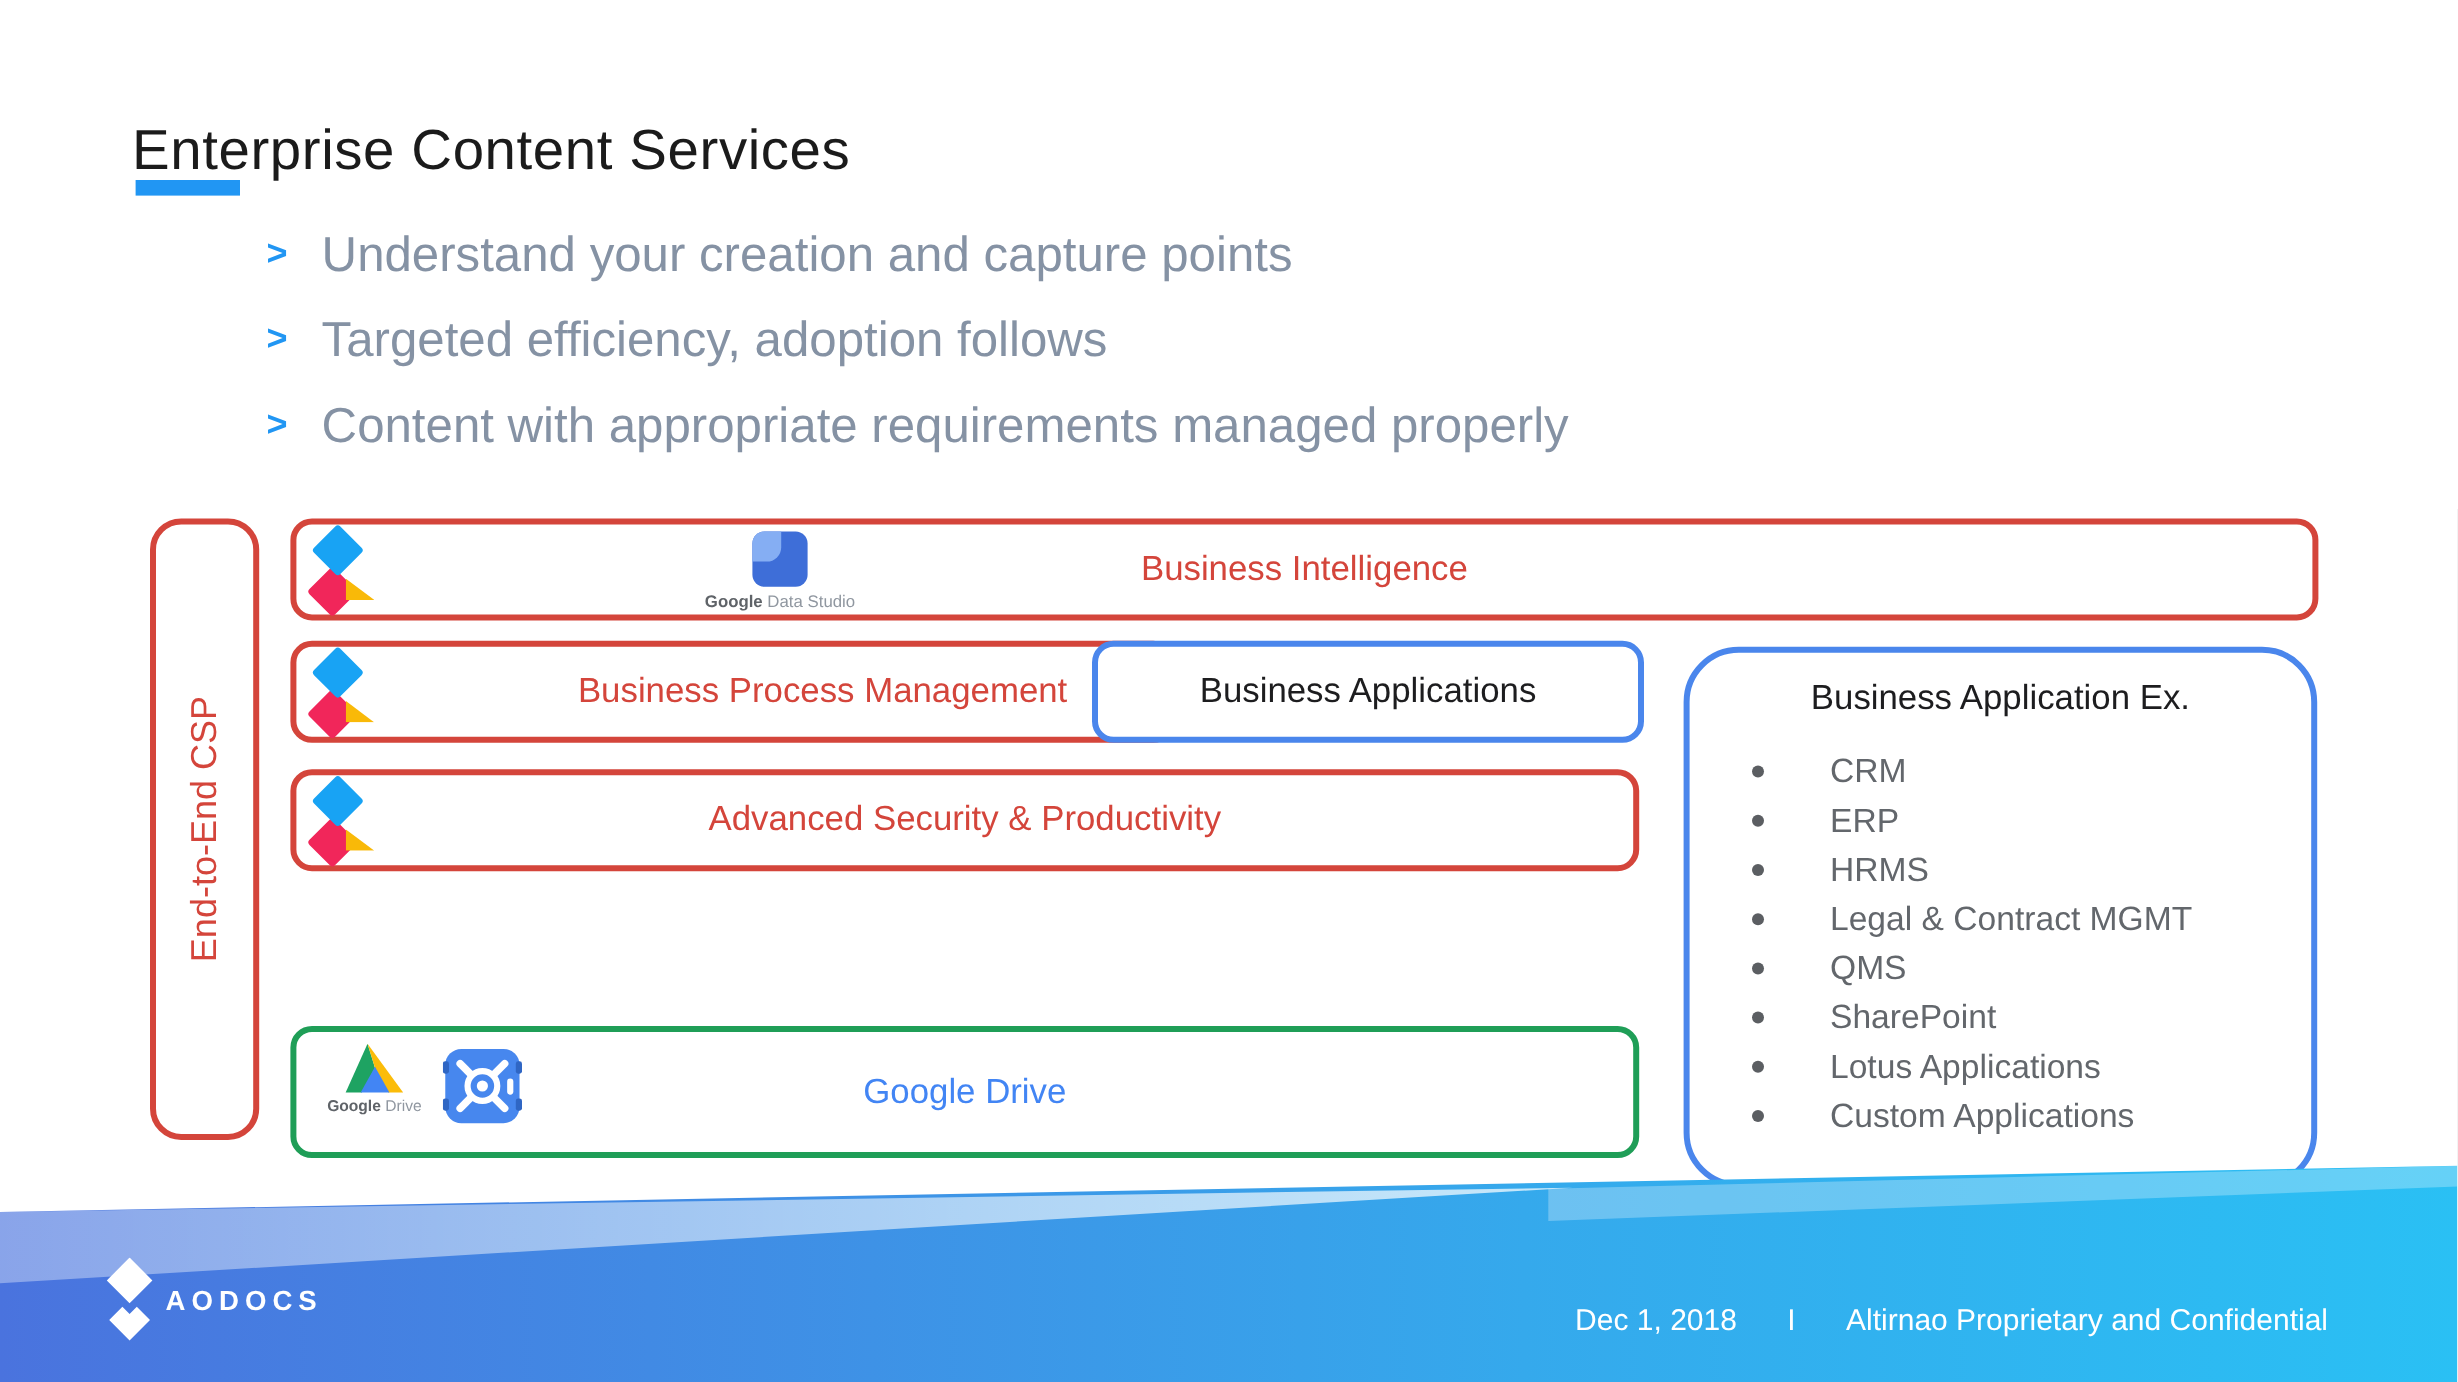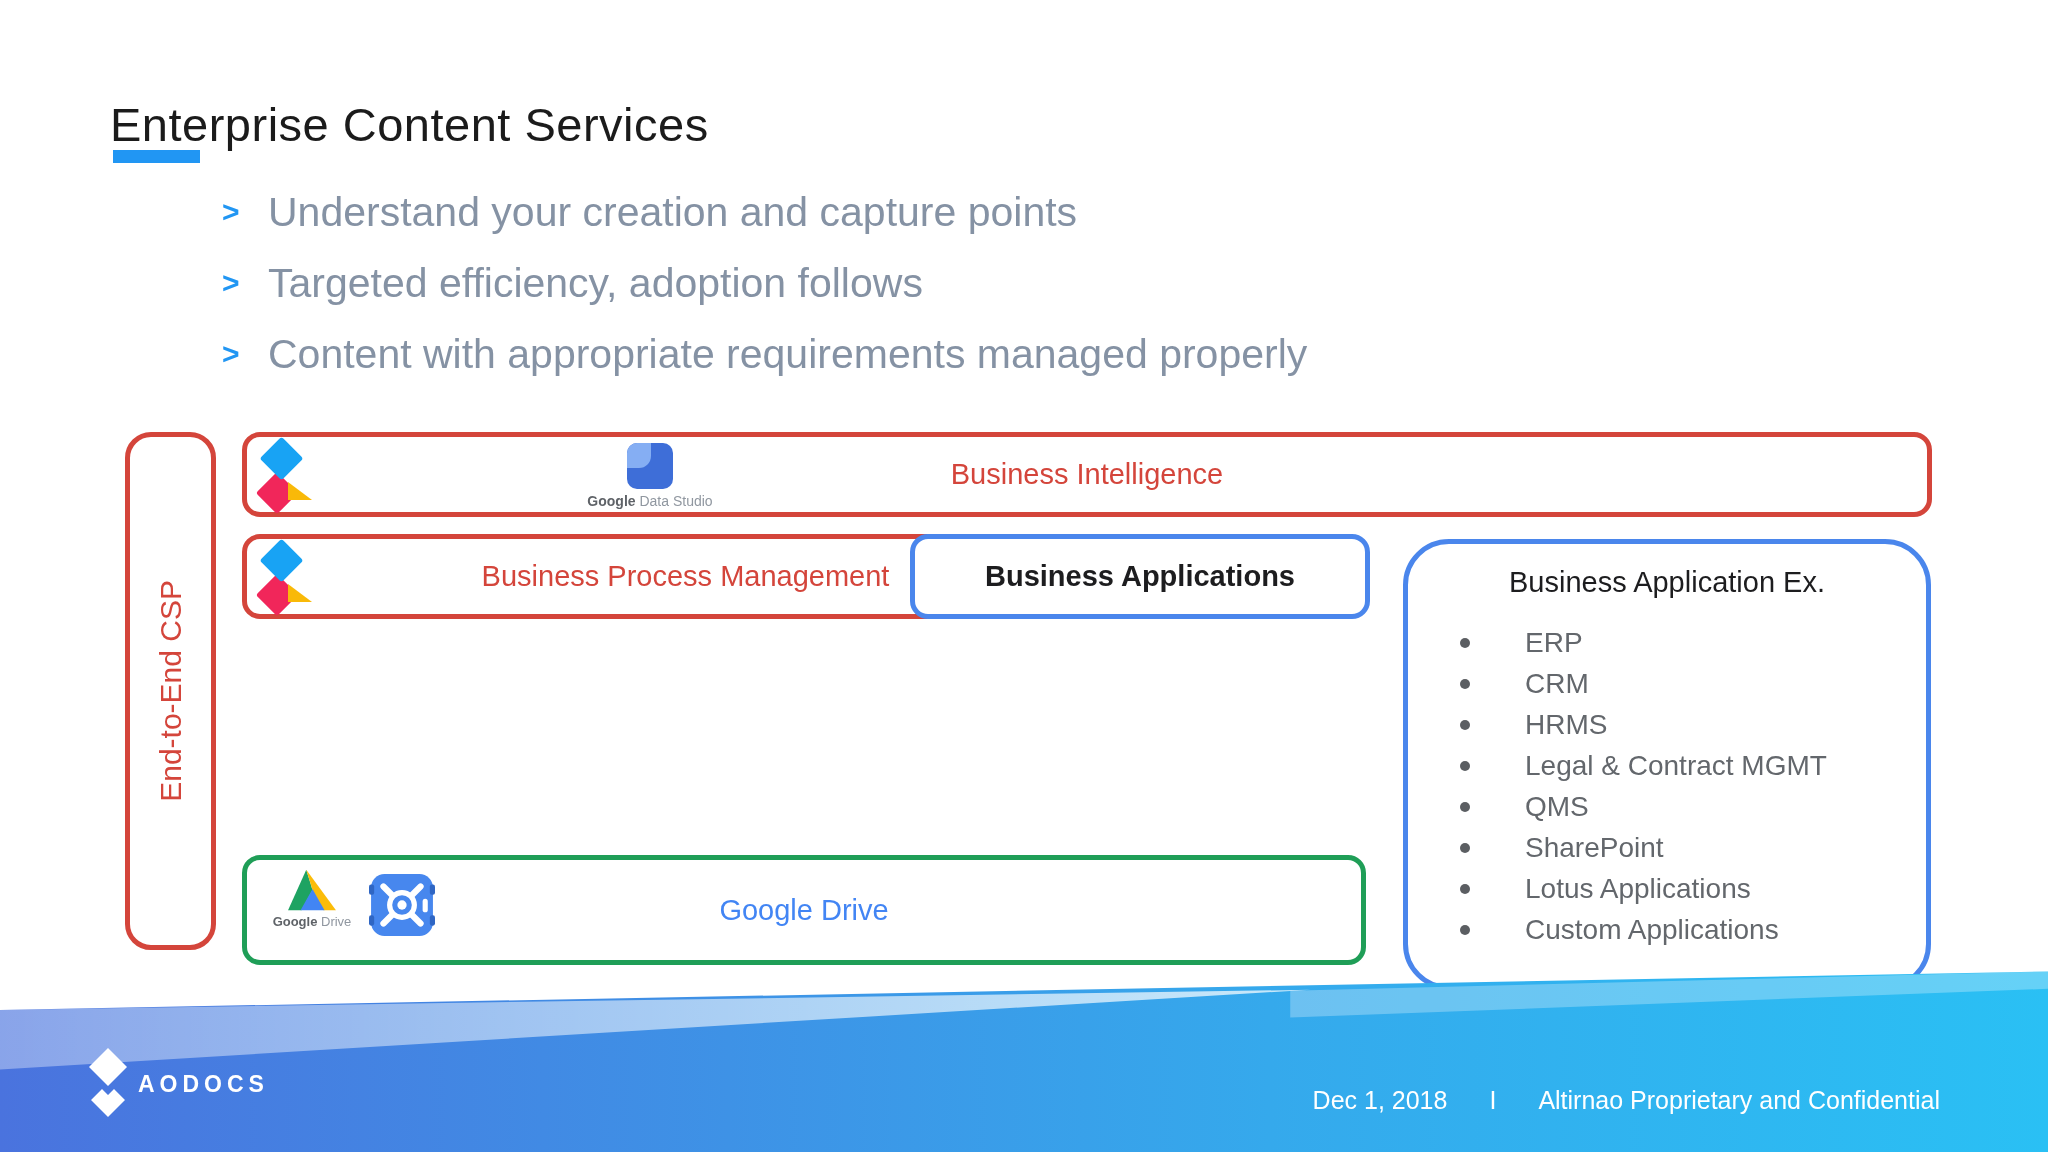--- a/index.html
+++ b/index.html
@@ -17,21 +17,21 @@
   .bullet-text{color:#8592a4;font-size:41px;}
   
   .box{position:absolute;background:#fff;border:5px solid;border-radius:18px;box-sizing:border-box;}
   .box--red{border-color:#d4453b;}
   .box--blue{border-color:#4a86ec;}
   .box--green{border-color:#1f9e57;}
   .side-box{left:125px;top:432px;width:91px;height:518px;border-radius:26px;display:flex;align-items:center;justify-content:center;}
   .side-label{writing-mode:vertical-rl;transform:rotate(180deg);color:#d4453b;font-size:30px;white-space:nowrap;}
   .row-label{position:absolute;inset:0;display:flex;align-items:center;justify-content:center;font-size:29px;}
   .label-red{color:#d4453b;}
-  .label-black{color:#1d1d1f;font-weight:700;}
+  .label-black{color:#1d1d1f;font-weight:400;}
   .label-drive{color:#4285f4;}
   .row-bi{left:242px;top:432px;width:1690px;height:85px;}
   .row-bpm{left:242px;top:534px;width:737px;height:85px;}
   .row-bpm .row-label{padding-left:150px;}
   .row-ba{left:910px;top:534px;width:460px;height:85px;}
   .row-asp{left:242px;top:641px;width:1124px;height:85px;}
   .row-ret{left:242px;top:748px;width:1124px;height:85px;}
   .row-drive{left:242px;top:855px;width:1124px;height:110px;}
   
   .aodocs-icon{position:absolute;width:58px;height:80px;}
@@ -120,20 +120,28 @@
         <i class="dy"></i>
         <i class="db"></i>
       </span>
     <span class="row-label label-red">Business Process Management</span>
   </div>
 
   <div class="box box--blue row-ba">
     <span class="row-label label-black">Business Applications</span>
   </div>
 
+  <div class="box box--red row-asp">
+    <span class="aodocs-icon icon-in-row">
+        <i class="dp"></i>
+        <i class="dy"></i>
+        <i class="db"></i>
+      </span>
+    <span class="row-label label-red">Advanced Security &amp; Productivity</span>
+  </div>
 
 
   <div class="box box--green row-drive">
     <div class="drive-block">
       <svg width="50" height="44" viewBox="0 0 96 84">
         <polygon points="37,3 49,42 28,81 2,81" fill="#1ea362"></polygon>
         <polygon points="37,3 94,81 70,81 49,42" fill="#fbbc09"></polygon>
         <polygon points="26,81 72,81 49,40" fill="#4285f4"></polygon>
       </svg>
       <div class="logo-caption drive-caption">
@@ -153,25 +161,25 @@
       <rect x="52" y="26" width="5" height="13" rx="2.5" fill="#ffffff"></rect>
     </svg>
     <span class="row-label label-drive">Google Drive</span>
   </div>
 
   <div class="box box--blue ex-box">
     <div class="ex-title">Business Application Ex.</div>
     <ul class="ex-list">
       <li>
           <span class="dot"></span>
+          <span class="ex-item-text">CRM</span>
+        </li>
+      <li>
+          <span class="dot"></span>
           <span class="ex-item-text">ERP</span>
-        </li>
-      <li>
-          <span class="dot"></span>
-          <span class="ex-item-text">CRM</span>
         </li>
       <li>
           <span class="dot"></span>
           <span class="ex-item-text">HRMS</span>
         </li>
       <li>
           <span class="dot"></span>
           <span class="ex-item-text">Legal &amp; Contract MGMT</span>
         </li>
       <li>

